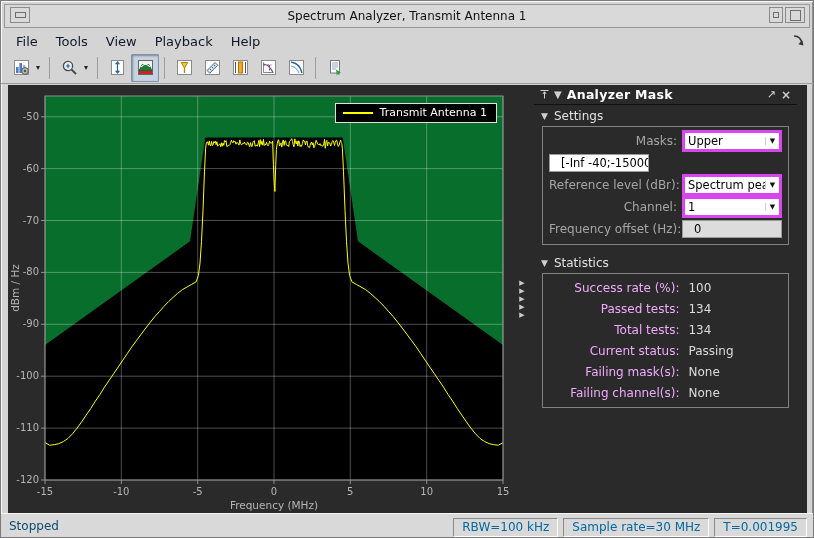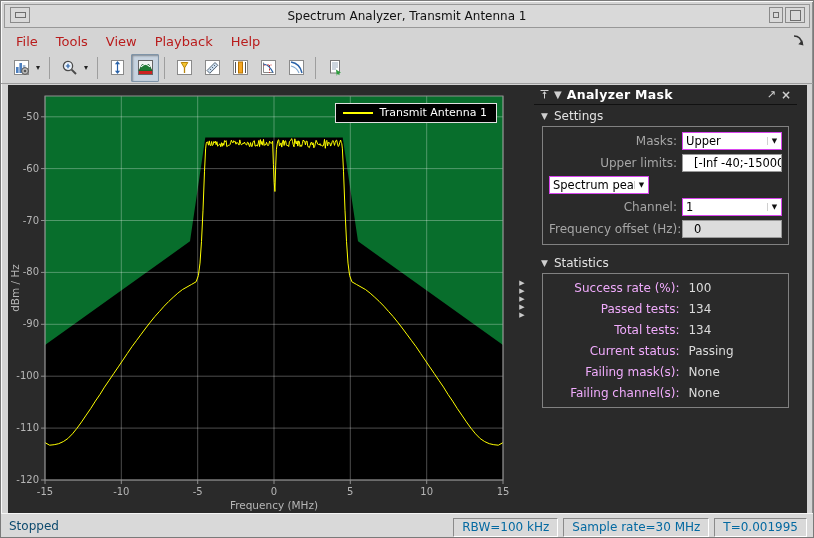--- a/index.html
+++ b/index.html
@@ -12,21 +12,21 @@
   .win-btn{position:absolute;top:2px;height:16px;box-sizing:border-box;border:1px solid #8a8a8a;background:#d9d9d9;
     display:flex;align-items:center;justify-content:center;}
   .menu-btn{left:5px;width:20px;}
   .menu-btn .dash{width:9px;height:4px;border:1px solid #6e6e6e;background:#d9d9d9;}
   .min-btn{right:26px;width:14px;}
   .min-btn .dot{width:4px;height:4px;border:1px solid #6e6e6e;}
   .max-btn{right:4px;width:20px;}
   .max-btn .sq{width:9px;height:9px;border:1px solid #6e6e6e;}
   
   .menubar{height:24px;display:flex;align-items:center;padding:0 6px;flex:none;position:relative;}
-  .menu-item{font-size:13px;color:#b91c1c;padding:2px 9px;cursor:default;}
+  .menu-item{font-size:13px;color:#0f172a;padding:2px 9px;cursor:default;}
   .menu-item::first-letter{text-decoration:underline;}
   .dock-icon{position:absolute;right:8px;top:4px;}
   
   .toolbar{height:31px;display:flex;align-items:center;padding:0 6px;border-bottom:1px solid #9e9e9e;flex:none;}
   .tgroup{display:flex;align-items:center;}
   .tbtn{width:26px;height:26px;display:flex;align-items:center;justify-content:center;border:1px solid transparent;border-radius:1px;}
   .tbtn.active{border:1px solid #7f94a8;background:#c7d3e0;box-shadow:inset 1px 1px 2px rgba(0,0,0,.35);}
   .caret{font-size:8px;color:#222;margin-left:1px;width:8px;}
   .tsep{width:1px;height:22px;background:#9e9e9e;margin:0 5px;}
   
@@ -43,21 +43,21 @@
   .panel{flex:1;margin-right:10px;display:flex;flex-direction:column;color:#ddd;min-width:0;}
   .panel-header{height:19px;flex:none;display:flex;align-items:center;padding:0 6px;gap:5px;border-bottom:1px solid #111;}
   .panel-title{font-size:12.5px;font-weight:bold;color:#fff;letter-spacing:.3px;flex:1;}
   .ph-icon{color:#cfcfcf;font-size:10px;line-height:10px;cursor:default;}
   .section-bar{height:17px;flex:none;display:flex;align-items:center;gap:6px;padding:2px 7px 0 7px;font-size:12px;color:#e3e3e3;}
   .tri{font-size:9px;color:#cfcfcf;}
   .gbox{border:1px solid #818181;margin:2px 8px 7px 8px;padding:3px 6px 4px 6px;}
   .srow{display:flex;align-items:center;height:22px;}
   .slabel{flex:1;text-align:right;color:#a6a6a6;font-size:12px;padding-right:5px;white-space:nowrap;overflow:hidden;}
   .sctrl{width:100px;flex:none;}
-  .dd{display:flex;align-items:center;background:#fff;border:1px solid #d946ef;height:16px;color:#000;}
+  .dd{display:flex;align-items:center;background:#fff;border:3px solid #d946ef;height:16px;color:#000;}
   .dd .val{flex:1;font-size:11.5px;padding:0 1px 0 3px;overflow:hidden;white-space:nowrap;}
   .dd .arw{width:13px;flex:none;text-align:center;font-size:7px;border-left:1px solid #cfcfcf;color:#111;}
   .edit{display:block;background:#fff;border:1px solid #9a9a9a;height:16px;line-height:16px;font-size:11.5px;
     color:#000;padding:0 11px;overflow:hidden;white-space:nowrap;}
   .edit.gray{background:#dcdcdc;}
   .strow{display:flex;align-items:center;height:21px;font-size:12px;}
   .stlabel{width:56%;flex:none;text-align:right;color:#f0abfc;padding-right:4px;white-space:nowrap;}
   .stvalue{color:#dcdcdc;padding-left:5px;}
   
   .statusbar{height:23px;flex:none;border-top:1px solid #f5f5f5;background:#d9d9d9;display:flex;align-items:center;
@@ -320,26 +320,26 @@
             <div class="srow">
               <div class="slabel">Masks:</div>
               <div class="sctrl">
                 <div class="dd">
                   <div class="val">Upper</div>
                   <div class="arw">▼</div>
                 </div>
               </div>
             </div>
             <div class="srow">
-              <div class="slabel">Upper limits:</div>
               <div class="sctrl">
                 <div class="edit">[-Inf -40;-15000</div>
               </div>
             </div>
             <div class="srow">
+              <div class="slabel">Reference level (dBr):</div>
               <div class="sctrl">
                 <div class="dd">
                   <div class="val">Spectrum peak</div>
                   <div class="arw">▼</div>
                 </div>
               </div>
             </div>
             <div class="srow">
               <div class="slabel">Channel:</div>
               <div class="sctrl">

